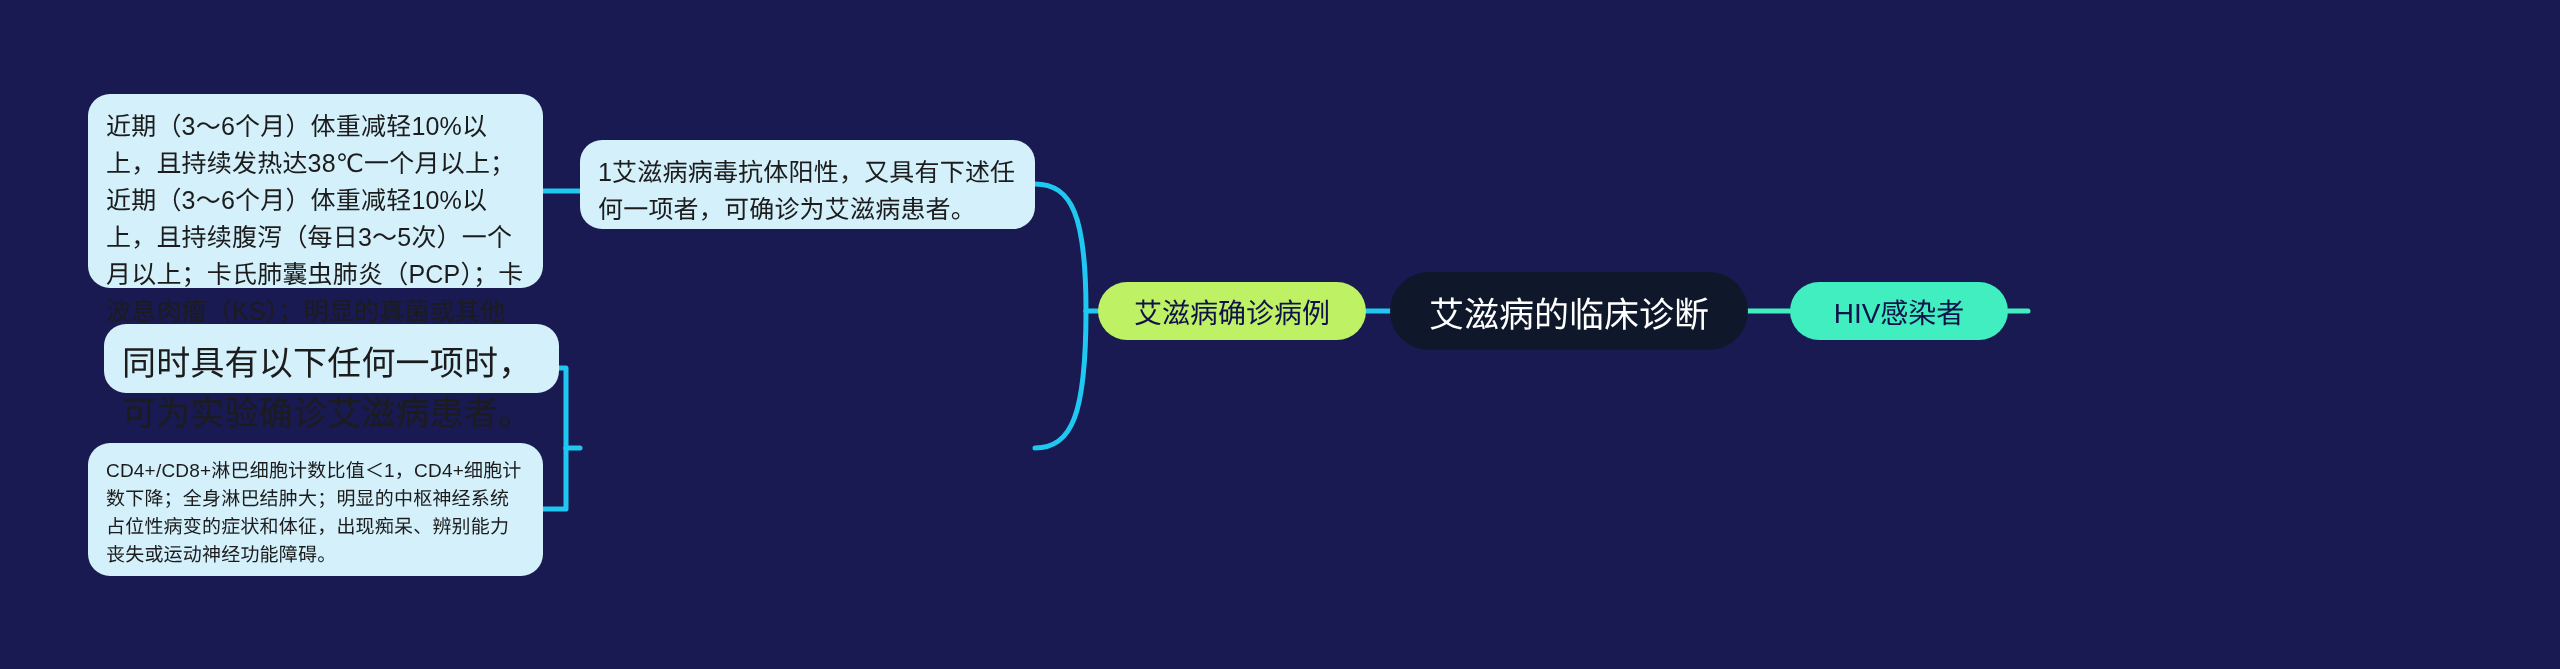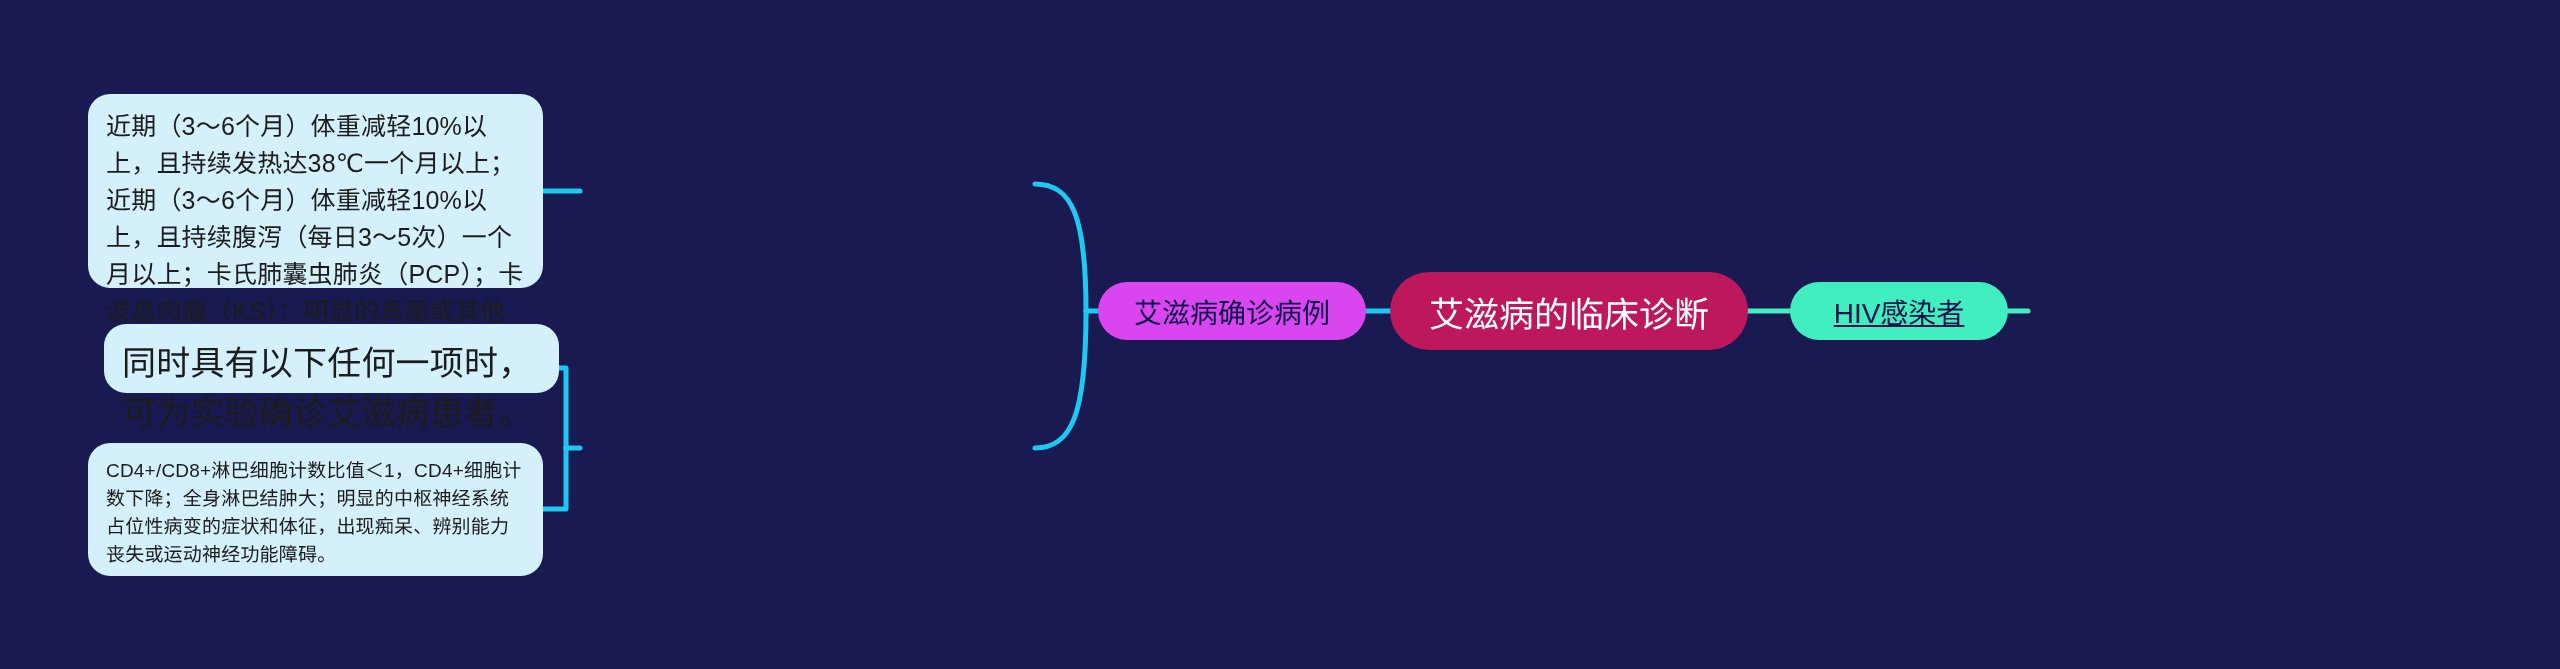--- a/index.html
+++ b/index.html
@@ -48,31 +48,30 @@
     position: absolute;
     box-sizing: border-box;
     display: flex;
     align-items: center;
     justify-content: center;
     border-radius: 999px;
     z-index: 4;
     white-space: nowrap;
   }
   .pill.cyan {
-    background: #d946ef;
+    background: #bef264;
     color: #10104a;
   }
   .pill.root {
-    background: #be185d;
+    background: #0f172a;
     color: #ffffff;
   }
   .pill.green {
     background: #41eec0;
     color: #10104a;
-    text-decoration: underline;
   }
   
   #leaf-weightloss {
     left: 88px;  top: 94px;  width: 455px;  height: 194px;
     font-size: 25px;
   }
   #leaf-labconfirm {
     left: 104px;  top: 324px; width: 455px;  height: 69px;
     font-size: 34px;
   }
@@ -142,20 +141,23 @@
   </div>
 
   <div class="card" id="leaf-labconfirm">
     <span class="txt">同时具有以下任何一项时，可为实验确诊艾滋病患者。</span>
   </div>
 
   <div class="card" id="leaf-cd4">
     <span class="txt">CD4+/CD8+淋巴细胞计数比值＜1，CD4+细胞计数下降；全身淋巴结肿大；明显的中枢神经系统占位性病变的症状和体征，出现痴呆、辨别能力丧失或运动神经功能障碍。</span>
   </div>
 
+  <div class="card" id="branch-antibody">
+    <span class="txt">1艾滋病病毒抗体阳性，又具有下述任何一项者，可确诊为艾滋病患者。</span>
+  </div>
 
 
   <div class="pill cyan" id="node-confirmed-case">
     <span>艾滋病确诊病例</span>
   </div>
 
   <div class="pill root" id="node-root">
     <span>艾滋病的临床诊断</span>
   </div>
 

